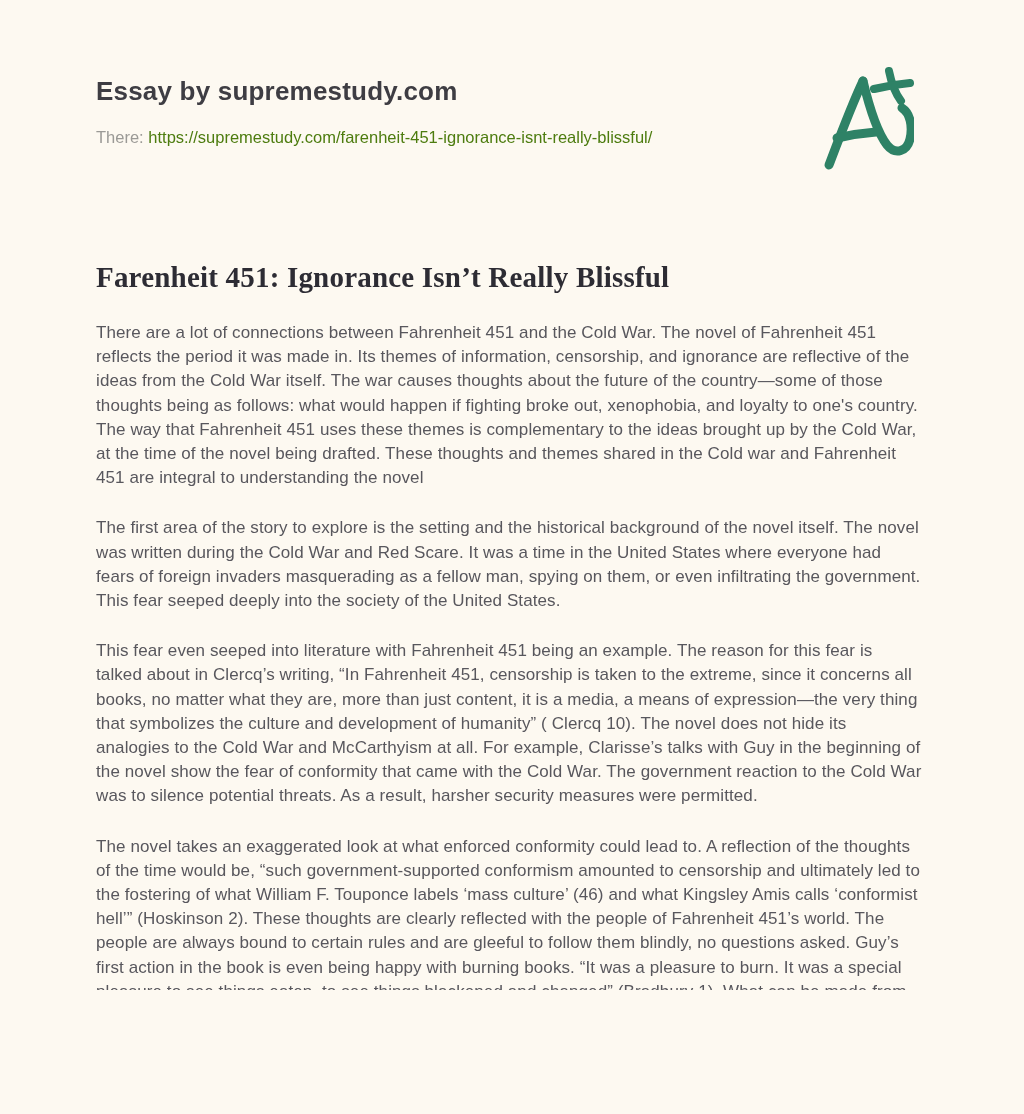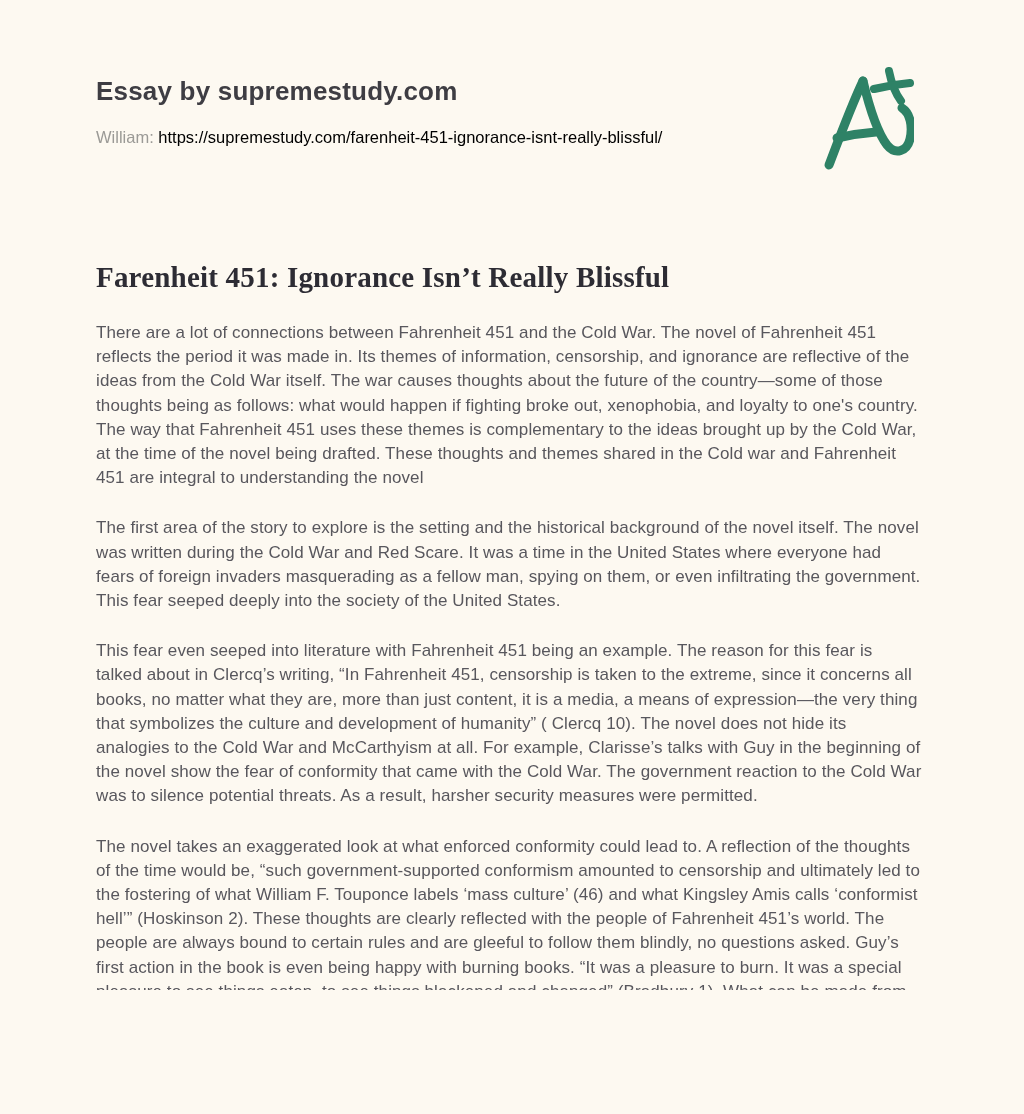--- a/index.html
+++ b/index.html
@@ -23,21 +23,21 @@
     font-weight: 700;
     color: #3E3D43;
     letter-spacing: 0.2px;
   }
   .source-line {
     margin-top: 21px;
     font-size: 16.5px;
     color: #9B9A96;
   }
   .source-link {
-    color: #000000;
+    color: #4d7c0f;
     text-decoration: none;
   }
   .logo {
     position: absolute;
     top: 66px;
     right: 110px;
     width: 96px;
     height: 106px;
   }
   .essay-title {
@@ -78,21 +78,21 @@
 
       <path d="M56 23 C68 20 80 18 92 17" stroke="#2E8266" stroke-width="8" stroke-linecap="round" fill="none"></path>
     </svg>
   </div>
 
   <div class="content">
 
     <div class="byline">Essay by supremestudy.com</div>
 
     <div class="source-line">
-      <span>William:</span>
+      <span>There:</span>
       <a class="source-link" href="#">https://supremestudy.com/farenheit-451-ignorance-isnt-really-blissful/</a>
     </div>
 
     <h1 class="essay-title">Farenheit 451: Ignorance Isn’t Really Blissful</h1>
 
     <div class="essay-body">
         <p class="para">There are a lot of connections between Fahrenheit 451 and the Cold War. The novel of Fahrenheit 451 reflects the period it was made in. Its themes of information, censorship, and ignorance are reflective of the ideas from the Cold War itself. The war causes thoughts about the future of the country—some of those thoughts being as follows: what would happen if fighting broke out, xenophobia, and loyalty to one's country. The way that Fahrenheit 451 uses these themes is complementary to the ideas brought up by the Cold War, at the time of the novel being drafted. These thoughts and themes shared in the Cold war and Fahrenheit 451 are integral to understanding the novel</p>
         <p class="para">The first area of the story to explore is the setting and the historical background of the novel itself. The novel was written during the Cold War and Red Scare. It was a time in the United States where everyone had fears of foreign invaders masquerading as a fellow man, spying on them, or even infiltrating the government. This fear seeped deeply into the society of the United States.</p>
         <p class="para">This fear even seeped into literature with Fahrenheit 451 being an example. The reason for this fear is talked about in Clercq’s writing, “In Fahrenheit 451, censorship is taken to the extreme, since it concerns all books, no matter what they are, more than just content, it is a media, a means of expression—the very thing that symbolizes the culture and development of humanity” ( Clercq 10). The novel does not hide its analogies to the Cold War and McCarthyism at all. For example, Clarisse’s talks with Guy in the beginning of the novel show the fear of conformity that came with the Cold War. The government reaction to the Cold War was to silence potential threats. As a result, harsher security measures were permitted.</p>
         <p class="para">The novel takes an exaggerated look at what enforced conformity could lead to. A reflection of the thoughts of the time would be, “such government-supported conformism amounted to censorship and ultimately led to the fostering of what William F. Touponce labels ‘mass culture’ (46) and what Kingsley Amis calls ‘conformist hell’” (Hoskinson 2). These thoughts are clearly reflected with the people of Fahrenheit 451’s world. The people are always bound to certain rules and are gleeful to follow them blindly, no questions asked. Guy’s first action in the book is even being happy with burning books. “It was a pleasure to burn. It was a special pleasure to see things eaten, to see things blackened and changed” (Bradbury 1). What can be made from its Cold war connections is that the novel shows what could happen if all the fear and conformism of the cold war was to evolve. The result —a nation of ignorance without any source of knowledge to learn about the world or any way be different from others around you.</p>

